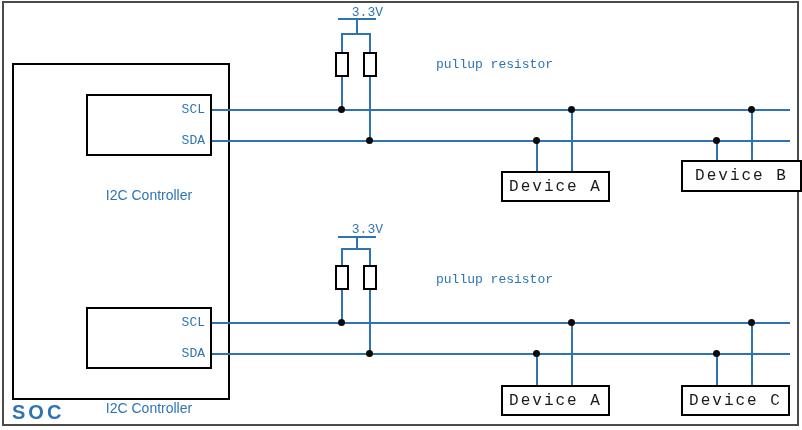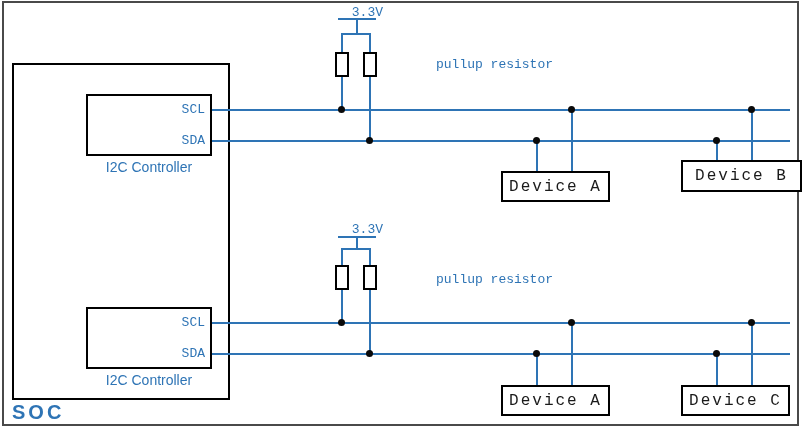--- a/index.html
+++ b/index.html
@@ -35,21 +35,21 @@
   }
   .pin {
     position: absolute; width: 85px;
     color: var(--blue-text, #2E74B5);
     font-size: 13px; line-height: 13px; text-align: right;
   }
   .caption {
     position: absolute; width: 126px; text-align: center;
     color: var(--blue-text, #2E74B5);
     font-family: "Liberation Sans", sans-serif;
-    font-size: 14px; line-height: 15px;
+    font-size: 14px; line-height: 15px; margin-top: 28px;
   }
   .soc-label {
     position: absolute; width: 218px; text-align: left;
     color: var(--blue-text, #2E74B5);
     font-family: "Liberation Sans", sans-serif;
     font-size: 20px; line-height: 20px; font-weight: bold; letter-spacing: 3px;
   }
   .supply {
     position: absolute; width: 52px; text-align: right;
     color: var(--blue-text, #2E74B5);

